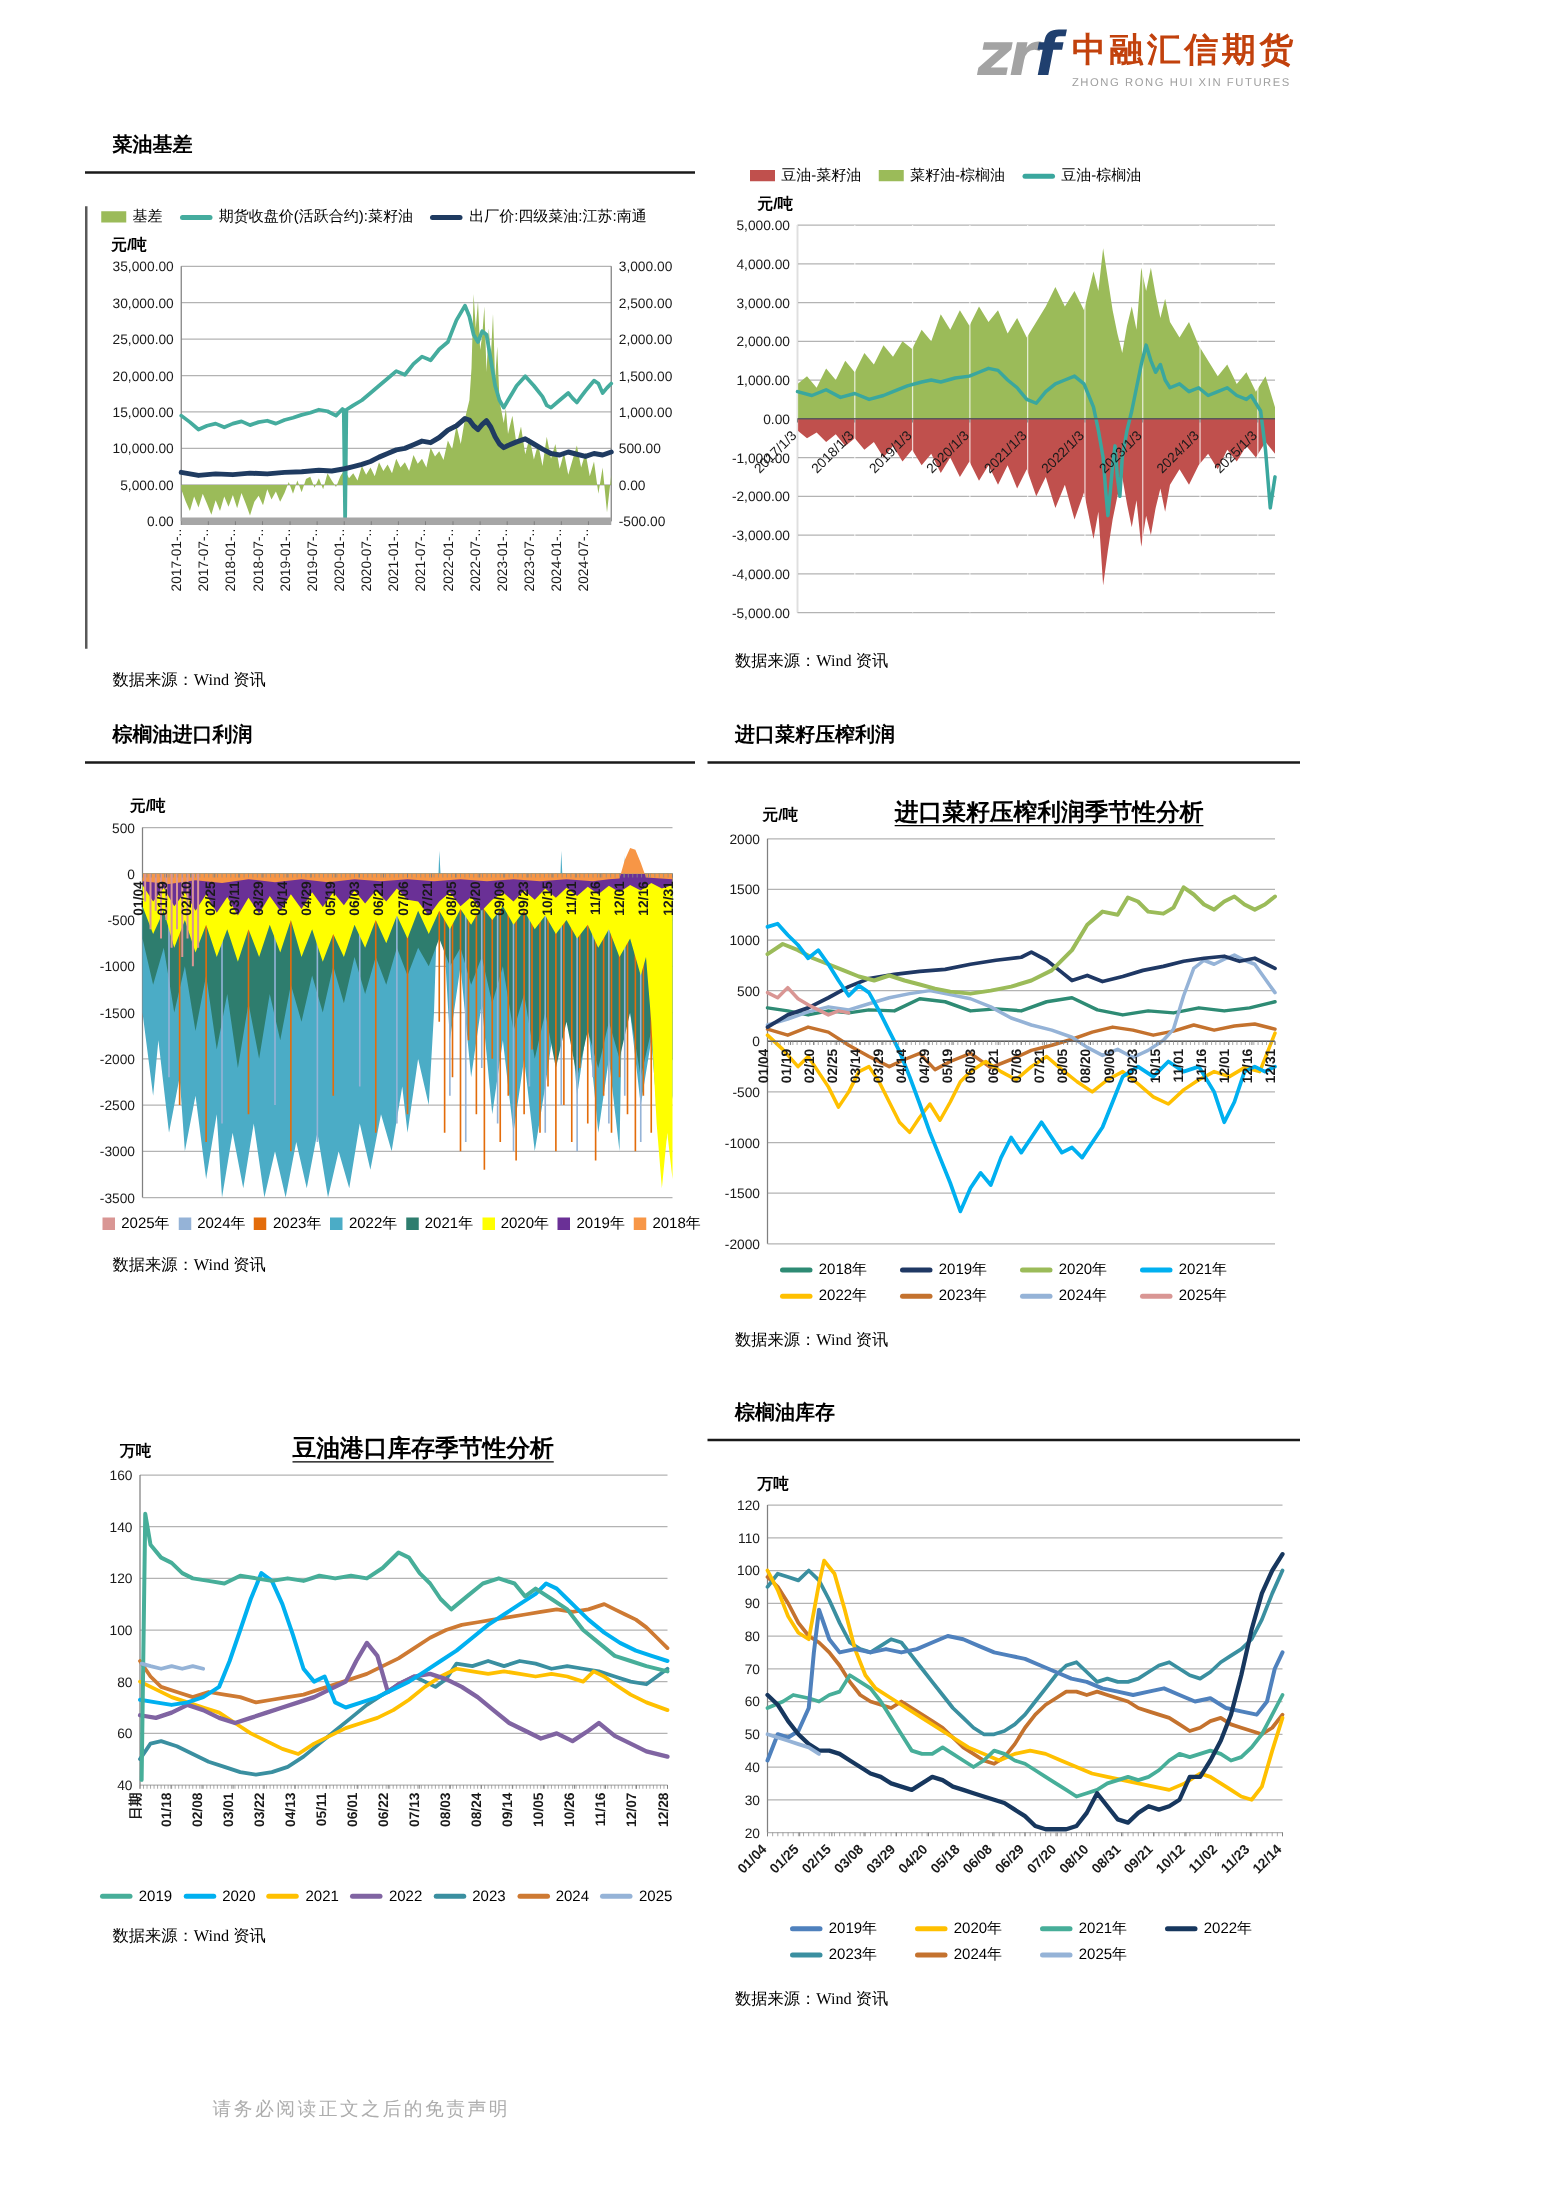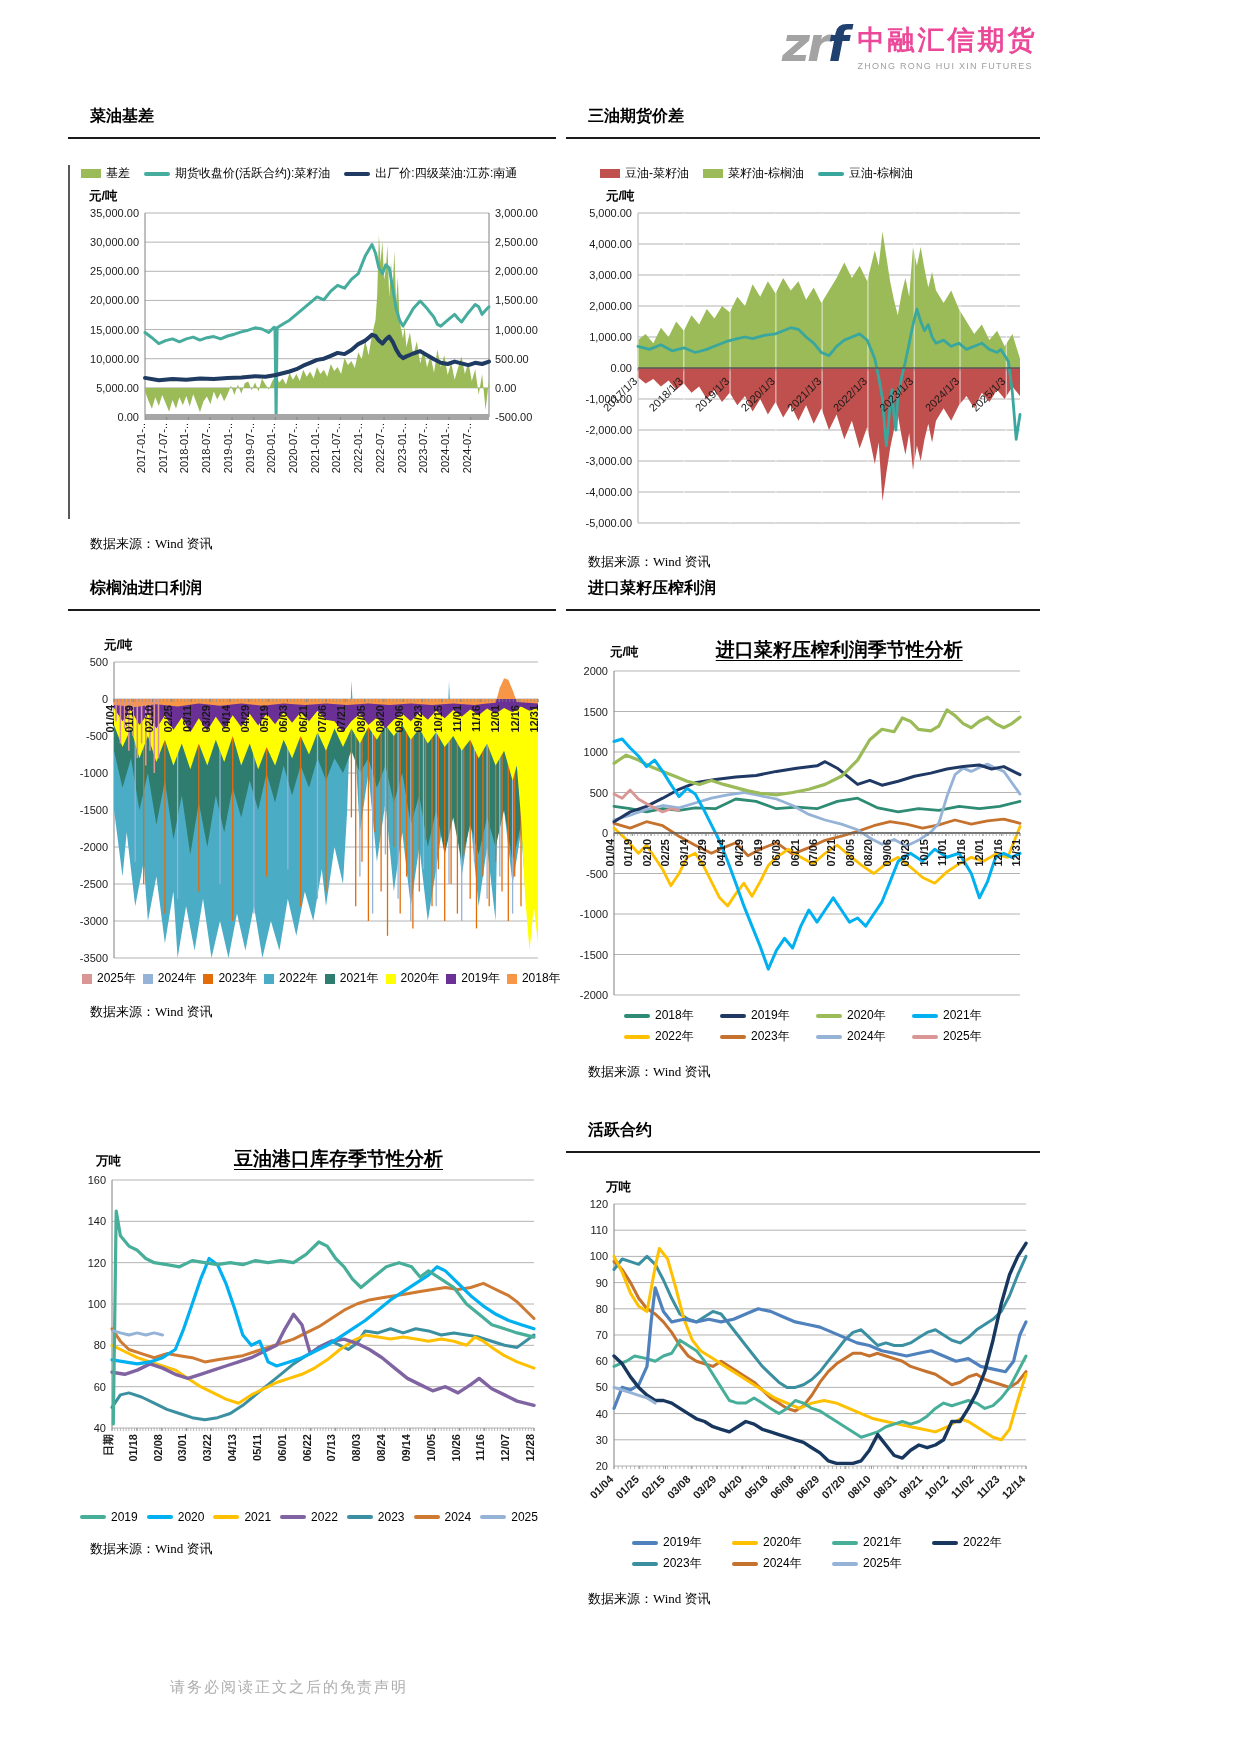--- a/index.html
+++ b/index.html
@@ -5,21 +5,21 @@
 *{box-sizing:border-box}
 html,body{margin:0;padding:0}
 body{width:1240px;height:1753px;background:#fff;position:relative;overflow:hidden;
      font-family:"Liberation Sans","DejaVu Sans",sans-serif;color:#000}
 
 .logo{position:absolute;top:22px;left:782px;display:flex;gap:12px;align-items:flex-start}
 .logo-mark{font-family:"DejaVu Sans",sans-serif;font-weight:bold;font-style:italic;
            font-size:48px;line-height:.95;letter-spacing:-3px}
 .logo-zr{color:#A3A3A3}
 .logo-f{color:#20406F}
-.brand-cn{font-size:27px;font-weight:bold;color:#ec4899;letter-spacing:3px;font-family:"DejaVu Sans",sans-serif}
+.brand-cn{font-size:27px;font-weight:bold;color:#c2410c;letter-spacing:3px;font-family:"DejaVu Sans",sans-serif}
 .brand-en{font-size:9px;color:#9E9E9E;letter-spacing:.14em;margin-top:3px}
 
 .grid{position:absolute;top:106px;left:68px;display:grid;grid-template-columns:488px 474px;column-gap:10px}
 .r1{height:472px}.r2{height:542px}.r3{height:480px}
 .sec-h{font-family:"Liberation Serif","DejaVu Serif",serif;font-size:16px;font-weight:bold;
        margin:0;padding:0 0 10px 22px;border-bottom:2px solid #1a1a1a}
 .chartbox{margin-top:26px;position:relative}
 .cb-border{border-left:2px solid #595959;padding-left:5px}
 .legend{display:flex;align-items:center;font-size:12px;white-space:nowrap}
 .lg-item{display:inline-flex;align-items:center;margin-right:14px}
@@ -148,21 +148,20 @@
               <line x1="374.096" x2="374.096" y1="210" y2="213" stroke="#7F7F7F" stroke-width="0.8"></line>
               <text x="395.768" y="216" text-anchor="end" font-size="11" transform="rotate(-90 395.768 216)">2024-07-..</text>
               <line x1="395.768" x2="395.768" y1="210" y2="213" stroke="#7F7F7F" stroke-width="0.8"></line>
             </svg>
           </div>
       </div>
       <div class="caption">数据来源：Wind 资讯</div>
     </section>
 
     <section class="cell r1">
-      <h2 class="sec-h">三油期货价差</h2>
       <div class="chartbox">
         <div class="legend lg-c1">
             <span class="lg-item">
               <span class="mk mk-rect" style="background: rgb(192, 80, 77);"></span>
               <span class="lg-label">豆油-菜籽油</span>
             </span>
             <span class="lg-item">
               <span class="mk mk-rect" style="background: rgb(155, 187, 89);"></span>
               <span class="lg-label">菜籽油-棕榈油</span>
             </span>
@@ -1033,21 +1032,21 @@
             <span class="lg-item">
               <span class="mk mk-line" style="background: rgb(149, 179, 215);"></span>
               <span class="lg-label">2025</span>
             </span>
           </div>
       </div>
       <div class="caption">数据来源：Wind 资讯</div>
     </section>
 
     <section class="cell r3">
-      <h2 class="sec-h">活跃合约</h2>
+      <h2 class="sec-h">棕榈油库存</h2>
       <div class="chartbox">
         <div class="title-row">
           <span class="unit u-c5">万吨</span>
         </div>
         <div>
             <svg viewBox="0 0 470 330" width="470" height="330" class="csvg">
               <line x1="48" x2="460" y1="6" y2="6" stroke="#B3B3B3" stroke-width="1"></line>
               <text x="42" y="10" text-anchor="end" font-size="11">120</text>
               <line x1="48" x2="460" y1="32.2" y2="32.2" stroke="#B3B3B3" stroke-width="1"></line>
               <text x="42" y="36.2" text-anchor="end" font-size="11">110</text>

